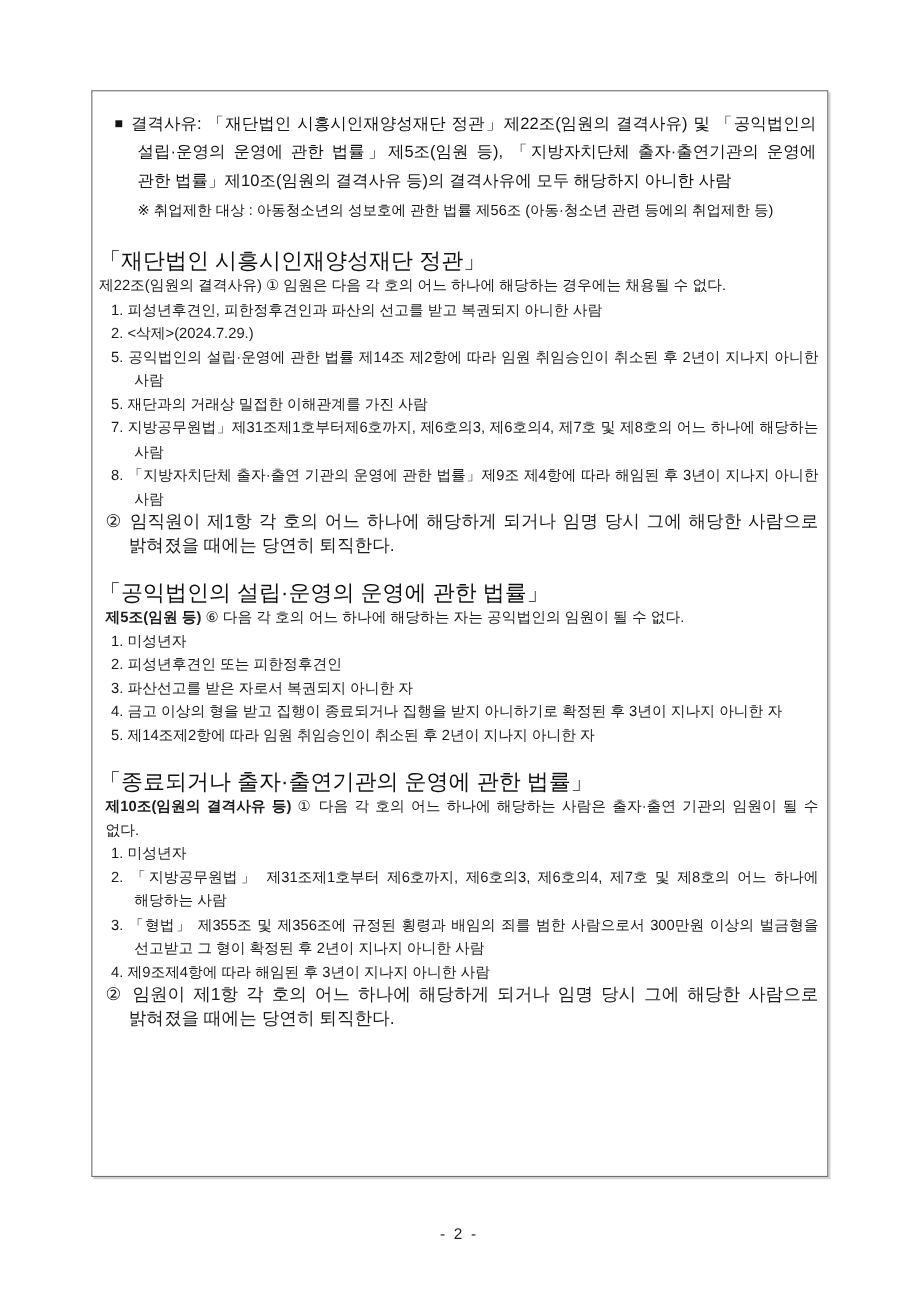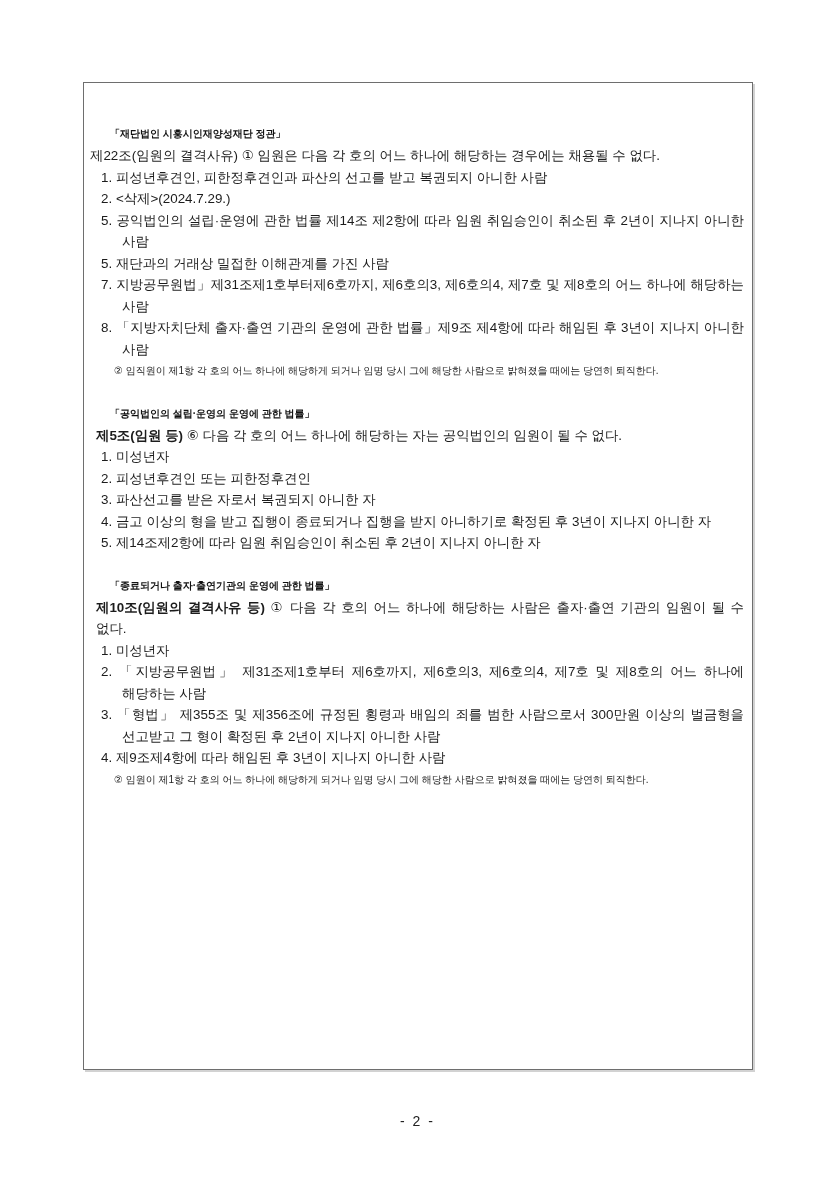--- a/index.html
+++ b/index.html
@@ -43,68 +43,71 @@
   .notice-note {
     padding-left: 21px;
     font-size: 13.2px;
     line-height: 26px;
     word-break: keep-all;
   }
   
   .sections { margin-top: 23px; }
   .section { margin-bottom: 21px; }
   .section-heading {
-    font-weight: bold;
-    font-size: 10px;
+    font-weight: normal;
+    font-size: 20px;
     line-height: 22px;
     color: #111;
-    margin-left: 20px;
   }
   .article-line {
     font-size: 13.4px;
     line-height: 21.5px;
     text-align: justify;
     word-break: keep-all;
     margin-top: 0;
   }
   .article-line.indent { padding-left: 6px; }
   .article-title.bold { font-weight: bold; }
   .item {
     margin-left: 11px;
     padding-left: 21px;
     text-indent: -21px;
     font-size: 13.4px;
     line-height: 21.5px;
     text-align: justify;
     word-break: keep-all;
   }
   .closing {
-    margin-left: 24px;
+    margin-left: 6px;
     padding-left: 21px;
     text-indent: -21px;
-    font-size: 10px;
+    font-size: 16px;
     line-height: 21.5px;
     text-align: justify;
     word-break: keep-all;
   }
   .page-number {
     position: absolute;
     left: 0; right: 0;
     top: 1113px;
     text-align: center;
     font-size: 14px;
     color: #222;
     letter-spacing: 2px;
   }
 </style>
 </head>
 <body>
 
 <div class="frame">
 
+  <div class="notice">
+    <p class="notice-main"><span class="notice-bullet">■</span><span>결격사유: 「재단법인 시흥시인재양성재단 정관」제22조(임원의 결격사유) 및 「공익법인의 설립·운영의 운영에 관한 법률」제5조(임원 등), 「지방자치단체 출자·출연기관의 운영에 관한 법률」제10조(임원의 결격사유 등)의 결격사유에 모두 해당하지 아니한 사람</span></p>
+    <p class="notice-note">※ 취업제한 대상 : 아동청소년의 성보호에 관한 법률 제56조 (아동·청소년 관련 등에의 취업제한 등)</p>
+  </div>
 
   <div class="sections">
   <div class="section">
     <div class="section-heading">「재단법인 시흥시인재양성재단 정관」</div>
     <div class="article-line"><span class="article-title">제22조(임원의 결격사유)</span><span> ① 임원은 다음 각 호의 어느 하나에 해당하는 경우에는 채용될 수 없다.</span></div>
     <div>
           <div class="item">1. 피성년후견인, 피한정후견인과 파산의 선고를 받고 복권되지 아니한 사람</div>
           <div class="item">2. &lt;삭제&gt;(2024.7.29.)</div>
           <div class="item">5. 공익법인의 설립·운영에 관한 법률 제14조 제2항에 따라 임원 취임승인이 취소된 후 2년이 지나지 아니한 사람</div>
           <div class="item">5. 재단과의 거래상 밀접한 이해관계를 가진 사람</div>

